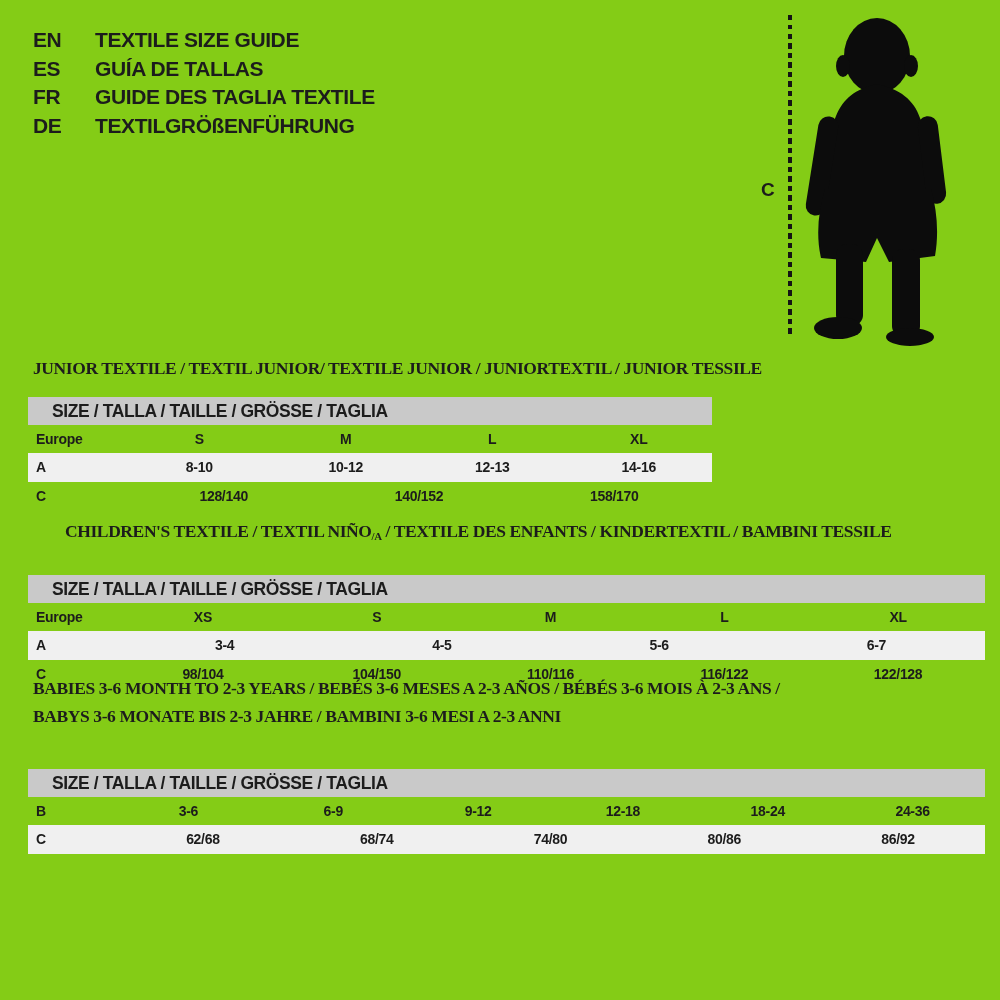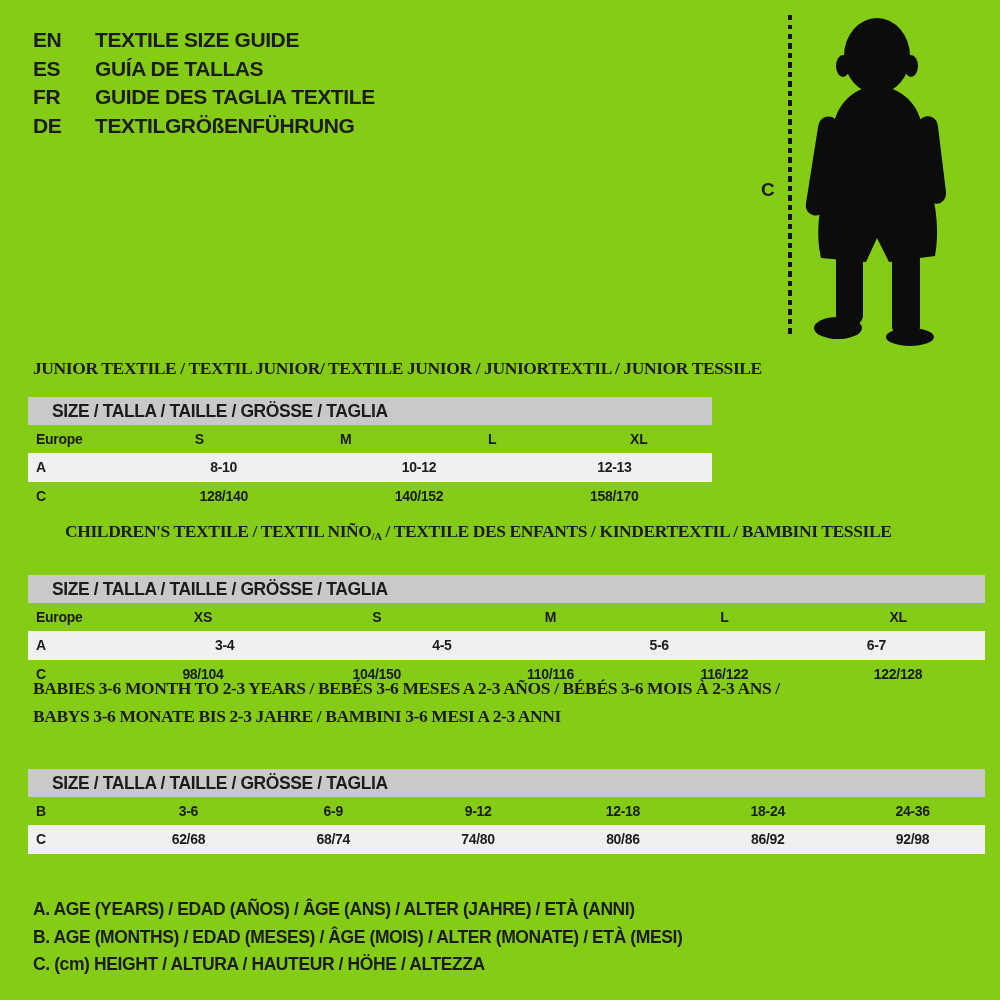--- a/index.html
+++ b/index.html
@@ -91,20 +91,21 @@
       <div class="cell">S</div>
       <div class="cell">M</div>
       <div class="cell">L</div>
       <div class="cell">XL</div>
     </div>
     <div class="trow shade">
       <div class="lbl">A</div>
       <div class="cell">8-10</div>
       <div class="cell">10-12</div>
       <div class="cell">12-13</div>
+      <div class="cell">14-16</div>
     </div>
     <div class="trow">
       <div class="lbl">C</div>
       <div class="cell">128/140</div>
       <div class="cell">140/152</div>
       <div class="cell">158/170</div>
     </div>
   </div>
 
   <div class="sec-title" style="top:517px;margin-left:32px;"><span>CHILDREN'S TEXTILE / TEXTIL NIÑO</span><span class="subscript">/A</span><span> / TEXTILE DES ENFANTS / KINDERTEXTIL / BAMBINI TESSILE</span></div>
@@ -150,23 +151,17 @@
       <div class="cell">18-24</div>
       <div class="cell">24-36</div>
     </div>
     <div class="trow shade">
       <div class="lbl">C</div>
       <div class="cell">62/68</div>
       <div class="cell">68/74</div>
       <div class="cell">74/80</div>
       <div class="cell">80/86</div>
       <div class="cell">86/92</div>
-      <div class="cell">92/98</div>
     </div>
   </div>
 
-  <div class="footnotes">
-    <div class="fn">A. AGE (YEARS) / EDAD (AÑOS) / ÂGE (ANS) / ALTER (JAHRE) / ETÀ (ANNI)</div>
-    <div class="fn">B. AGE (MONTHS) / EDAD (MESES) / ÂGE (MOIS) / ALTER (MONATE) / ETÀ (MESI)</div>
-    <div class="fn">C. (cm) HEIGHT / ALTURA / HAUTEUR / HÖHE / ALTEZZA</div>
-  </div>
 
 </div>
 
 </body></html>

